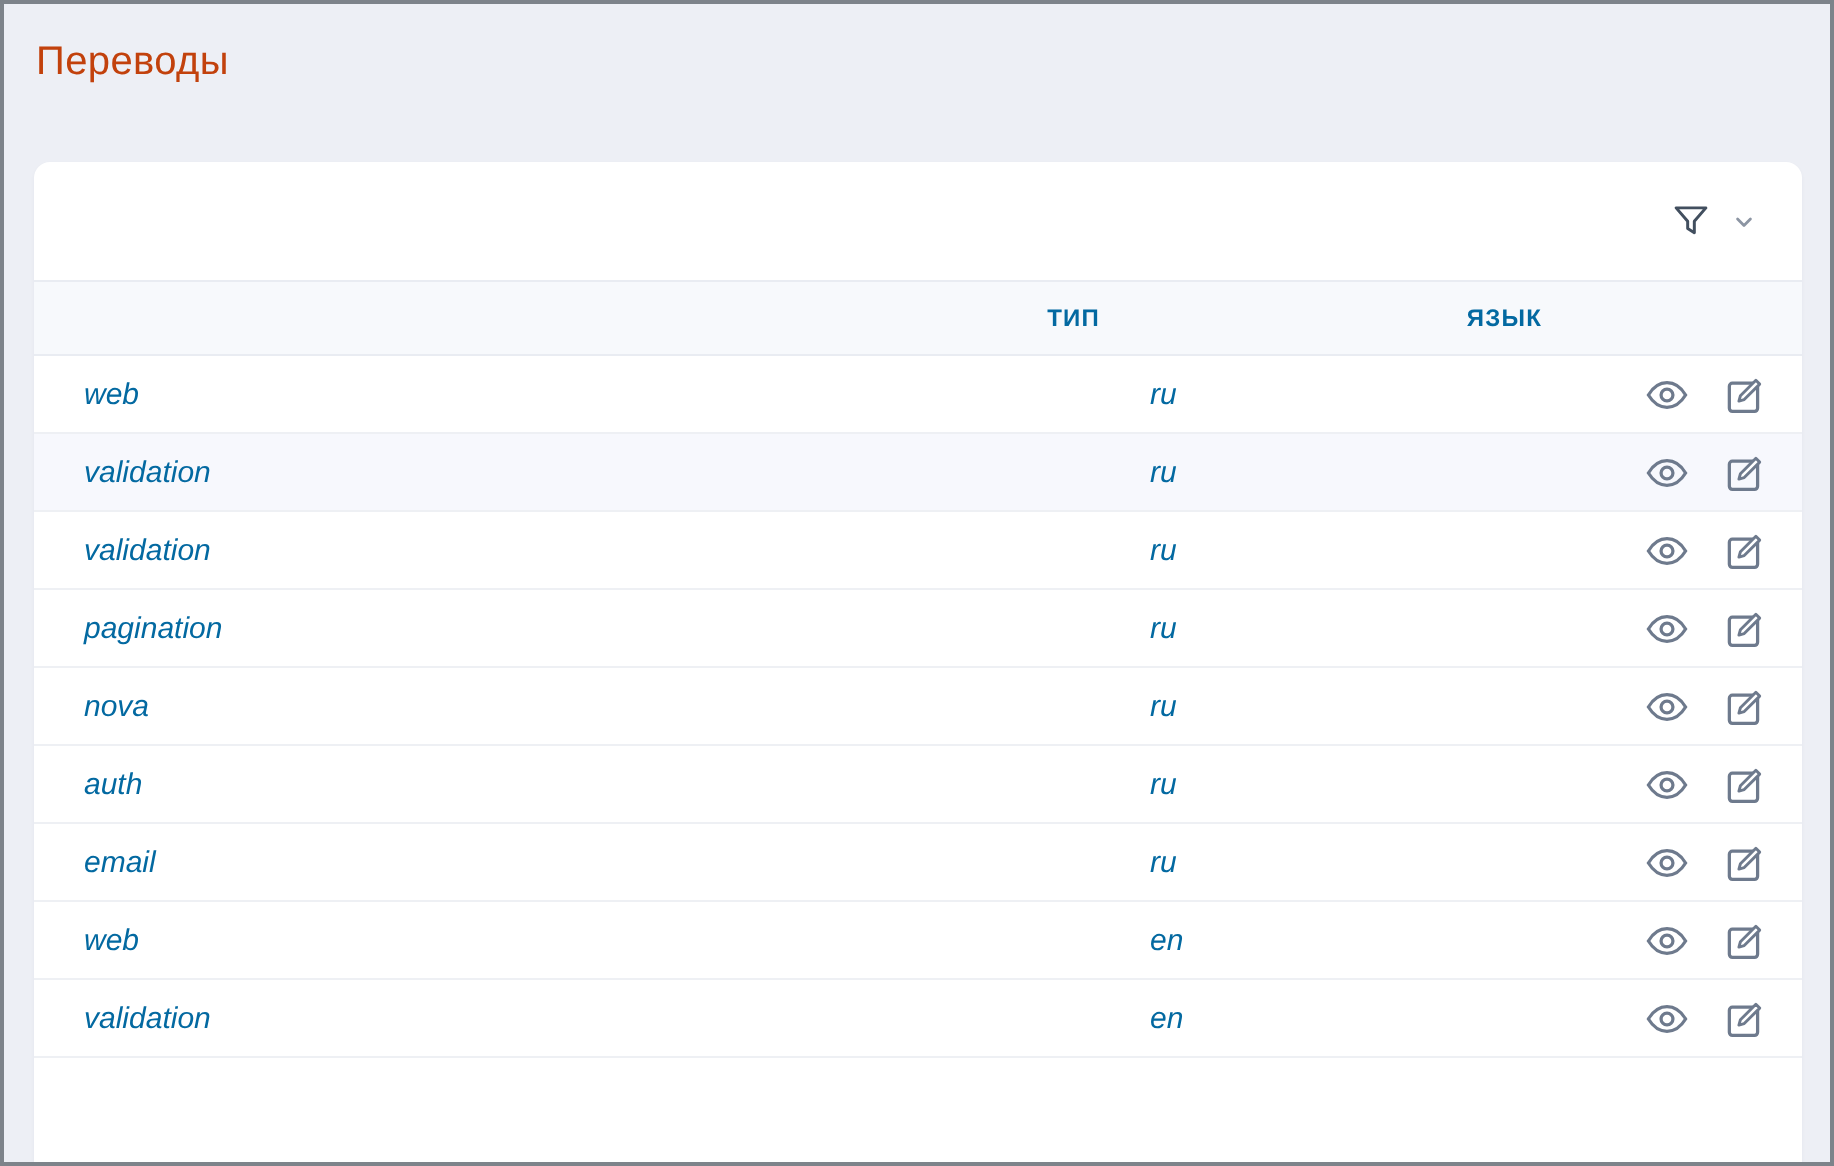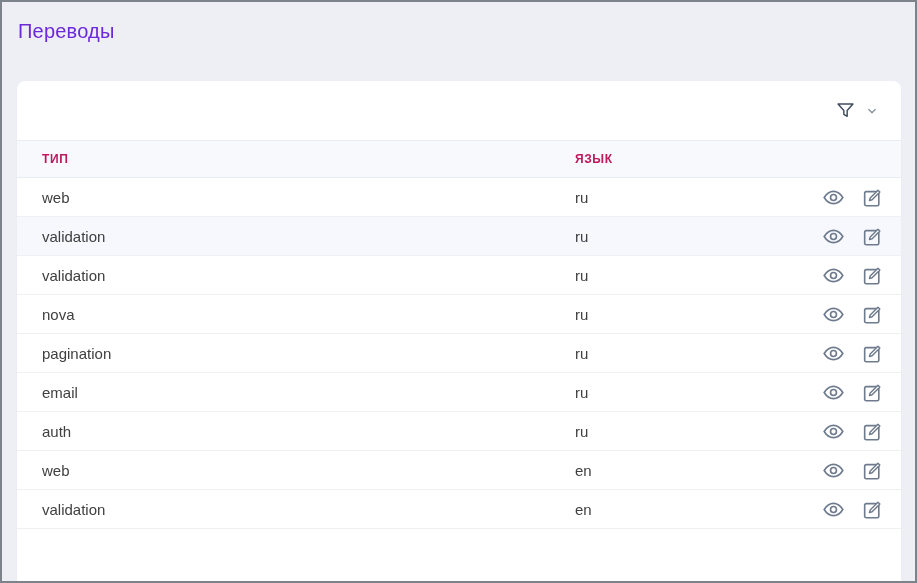--- a/index.html
+++ b/index.html
@@ -7,21 +7,21 @@
   body {
     font-family: "Liberation Sans", "DejaVu Sans", sans-serif;
     background: #edeff5;
     border: 2px solid #7d838a;
     overflow: hidden;
   }
   .page-title {
     margin: 18px 0 0 16px;
     font-size: 20px;
     font-weight: 400;
-    color: #6d28d9;
+    color: #c2410c;
     letter-spacing: 0.2px;
   }
   .card {
     margin: 38px 14px 0 15px;
     background: #ffffff;
     border-radius: 8px;
     height: 560px; 
     box-shadow: 0 1px 2px rgba(40,50,70,0.04);
     overflow: hidden;
   }
@@ -52,32 +52,33 @@
   col.c-actions { width: 130px; }
   thead th {
     height: 37px;
     background: #f7f9fc;
     border-top: 1px solid #e9ecf2;
     border-bottom: 1px solid #e9ecf2;
     font-size: 12px;
     font-weight: 700;
     text-transform: uppercase;
     letter-spacing: 0.6px;
-    color: #be185d;
-    text-align: left;
+    color: #0369a1;
+    text-align: right;
     padding-left: 25px;
   }
   tbody td {
     height: 39px;
     border-bottom: 1px solid #eef0f4;
     font-size: 15px;
-    color: #404040;
+    color: #0369a1;
     padding-left: 25px;
     white-space: nowrap;
     overflow: hidden;
+    font-style: italic;
   }
   tbody tr.highlighted td { background: #f7f8fd; }
   td.actions {
     padding: 0 18px 0 0;
   }
   .actions-wrap {
     display: flex;
     justify-content: flex-end;
     align-items: center;
     gap: 17px;
@@ -197,20 +198,44 @@
             <svg class="edit" viewBox="0 0 22 22">
               <rect x="2.8" y="4.8" width="14.8" height="14.8" rx="1.6" fill="none" stroke="currentColor" stroke-width="1.7"></rect>
               <path d="M10.6 13.4 L18.7 5.3 l-2 -2 -8.1 8.1 -0.8 2.8 z" fill="#ffffff" stroke="currentColor" stroke-width="1.5" stroke-linejoin="round"></path>
             </svg>
           </span>
         </button>
       </div>
     </td>
   </tr>
         <tr>
+    <td>pagination</td>
+    <td>ru</td>
+    <td class="actions">
+      <div class="actions-wrap">
+        <button class="icon-btn">
+          <span style="display:inline-flex">
+            <svg class="eye" viewBox="0 0 24 24" fill="none" stroke="currentColor" stroke-width="1.7">
+              <path d="M2.3 12 C4.9 7.7 8.2 5.6 12 5.6 s7.1 2.1 9.7 6.4 C19.1 16.3 15.8 18.4 12 18.4 s-7.1 -2.1 -9.7 -6.4 z"></path>
+              <circle cx="12" cy="12" r="3.1"></circle>
+            </svg>
+          </span>
+        </button>
+        <button class="icon-btn">
+          <span style="display:inline-flex">
+            <svg class="edit" viewBox="0 0 22 22">
+              <rect x="2.8" y="4.8" width="14.8" height="14.8" rx="1.6" fill="none" stroke="currentColor" stroke-width="1.7"></rect>
+              <path d="M10.6 13.4 L18.7 5.3 l-2 -2 -8.1 8.1 -0.8 2.8 z" fill="#ffffff" stroke="currentColor" stroke-width="1.5" stroke-linejoin="round"></path>
+            </svg>
+          </span>
+        </button>
+      </div>
+    </td>
+  </tr>
+        <tr>
     <td>nova</td>
     <td>ru</td>
     <td class="actions">
       <div class="actions-wrap">
         <button class="icon-btn">
           <span style="display:inline-flex">
             <svg class="eye" viewBox="0 0 24 24" fill="none" stroke="currentColor" stroke-width="1.7">
               <path d="M2.3 12 C4.9 7.7 8.2 5.6 12 5.6 s7.1 2.1 9.7 6.4 C19.1 16.3 15.8 18.4 12 18.4 s-7.1 -2.1 -9.7 -6.4 z"></path>
               <circle cx="12" cy="12" r="3.1"></circle>
             </svg>
@@ -221,21 +246,21 @@
             <svg class="edit" viewBox="0 0 22 22">
               <rect x="2.8" y="4.8" width="14.8" height="14.8" rx="1.6" fill="none" stroke="currentColor" stroke-width="1.7"></rect>
               <path d="M10.6 13.4 L18.7 5.3 l-2 -2 -8.1 8.1 -0.8 2.8 z" fill="#ffffff" stroke="currentColor" stroke-width="1.5" stroke-linejoin="round"></path>
             </svg>
           </span>
         </button>
       </div>
     </td>
   </tr>
         <tr>
-    <td>pagination</td>
+    <td>auth</td>
     <td>ru</td>
     <td class="actions">
       <div class="actions-wrap">
         <button class="icon-btn">
           <span style="display:inline-flex">
             <svg class="eye" viewBox="0 0 24 24" fill="none" stroke="currentColor" stroke-width="1.7">
               <path d="M2.3 12 C4.9 7.7 8.2 5.6 12 5.6 s7.1 2.1 9.7 6.4 C19.1 16.3 15.8 18.4 12 18.4 s-7.1 -2.1 -9.7 -6.4 z"></path>
               <circle cx="12" cy="12" r="3.1"></circle>
             </svg>
           </span>
@@ -246,44 +271,20 @@
               <rect x="2.8" y="4.8" width="14.8" height="14.8" rx="1.6" fill="none" stroke="currentColor" stroke-width="1.7"></rect>
               <path d="M10.6 13.4 L18.7 5.3 l-2 -2 -8.1 8.1 -0.8 2.8 z" fill="#ffffff" stroke="currentColor" stroke-width="1.5" stroke-linejoin="round"></path>
             </svg>
           </span>
         </button>
       </div>
     </td>
   </tr>
         <tr>
     <td>email</td>
-    <td>ru</td>
-    <td class="actions">
-      <div class="actions-wrap">
-        <button class="icon-btn">
-          <span style="display:inline-flex">
-            <svg class="eye" viewBox="0 0 24 24" fill="none" stroke="currentColor" stroke-width="1.7">
-              <path d="M2.3 12 C4.9 7.7 8.2 5.6 12 5.6 s7.1 2.1 9.7 6.4 C19.1 16.3 15.8 18.4 12 18.4 s-7.1 -2.1 -9.7 -6.4 z"></path>
-              <circle cx="12" cy="12" r="3.1"></circle>
-            </svg>
-          </span>
-        </button>
-        <button class="icon-btn">
-          <span style="display:inline-flex">
-            <svg class="edit" viewBox="0 0 22 22">
-              <rect x="2.8" y="4.8" width="14.8" height="14.8" rx="1.6" fill="none" stroke="currentColor" stroke-width="1.7"></rect>
-              <path d="M10.6 13.4 L18.7 5.3 l-2 -2 -8.1 8.1 -0.8 2.8 z" fill="#ffffff" stroke="currentColor" stroke-width="1.5" stroke-linejoin="round"></path>
-            </svg>
-          </span>
-        </button>
-      </div>
-    </td>
-  </tr>
-        <tr>
-    <td>auth</td>
     <td>ru</td>
     <td class="actions">
       <div class="actions-wrap">
         <button class="icon-btn">
           <span style="display:inline-flex">
             <svg class="eye" viewBox="0 0 24 24" fill="none" stroke="currentColor" stroke-width="1.7">
               <path d="M2.3 12 C4.9 7.7 8.2 5.6 12 5.6 s7.1 2.1 9.7 6.4 C19.1 16.3 15.8 18.4 12 18.4 s-7.1 -2.1 -9.7 -6.4 z"></path>
               <circle cx="12" cy="12" r="3.1"></circle>
             </svg>
           </span>

